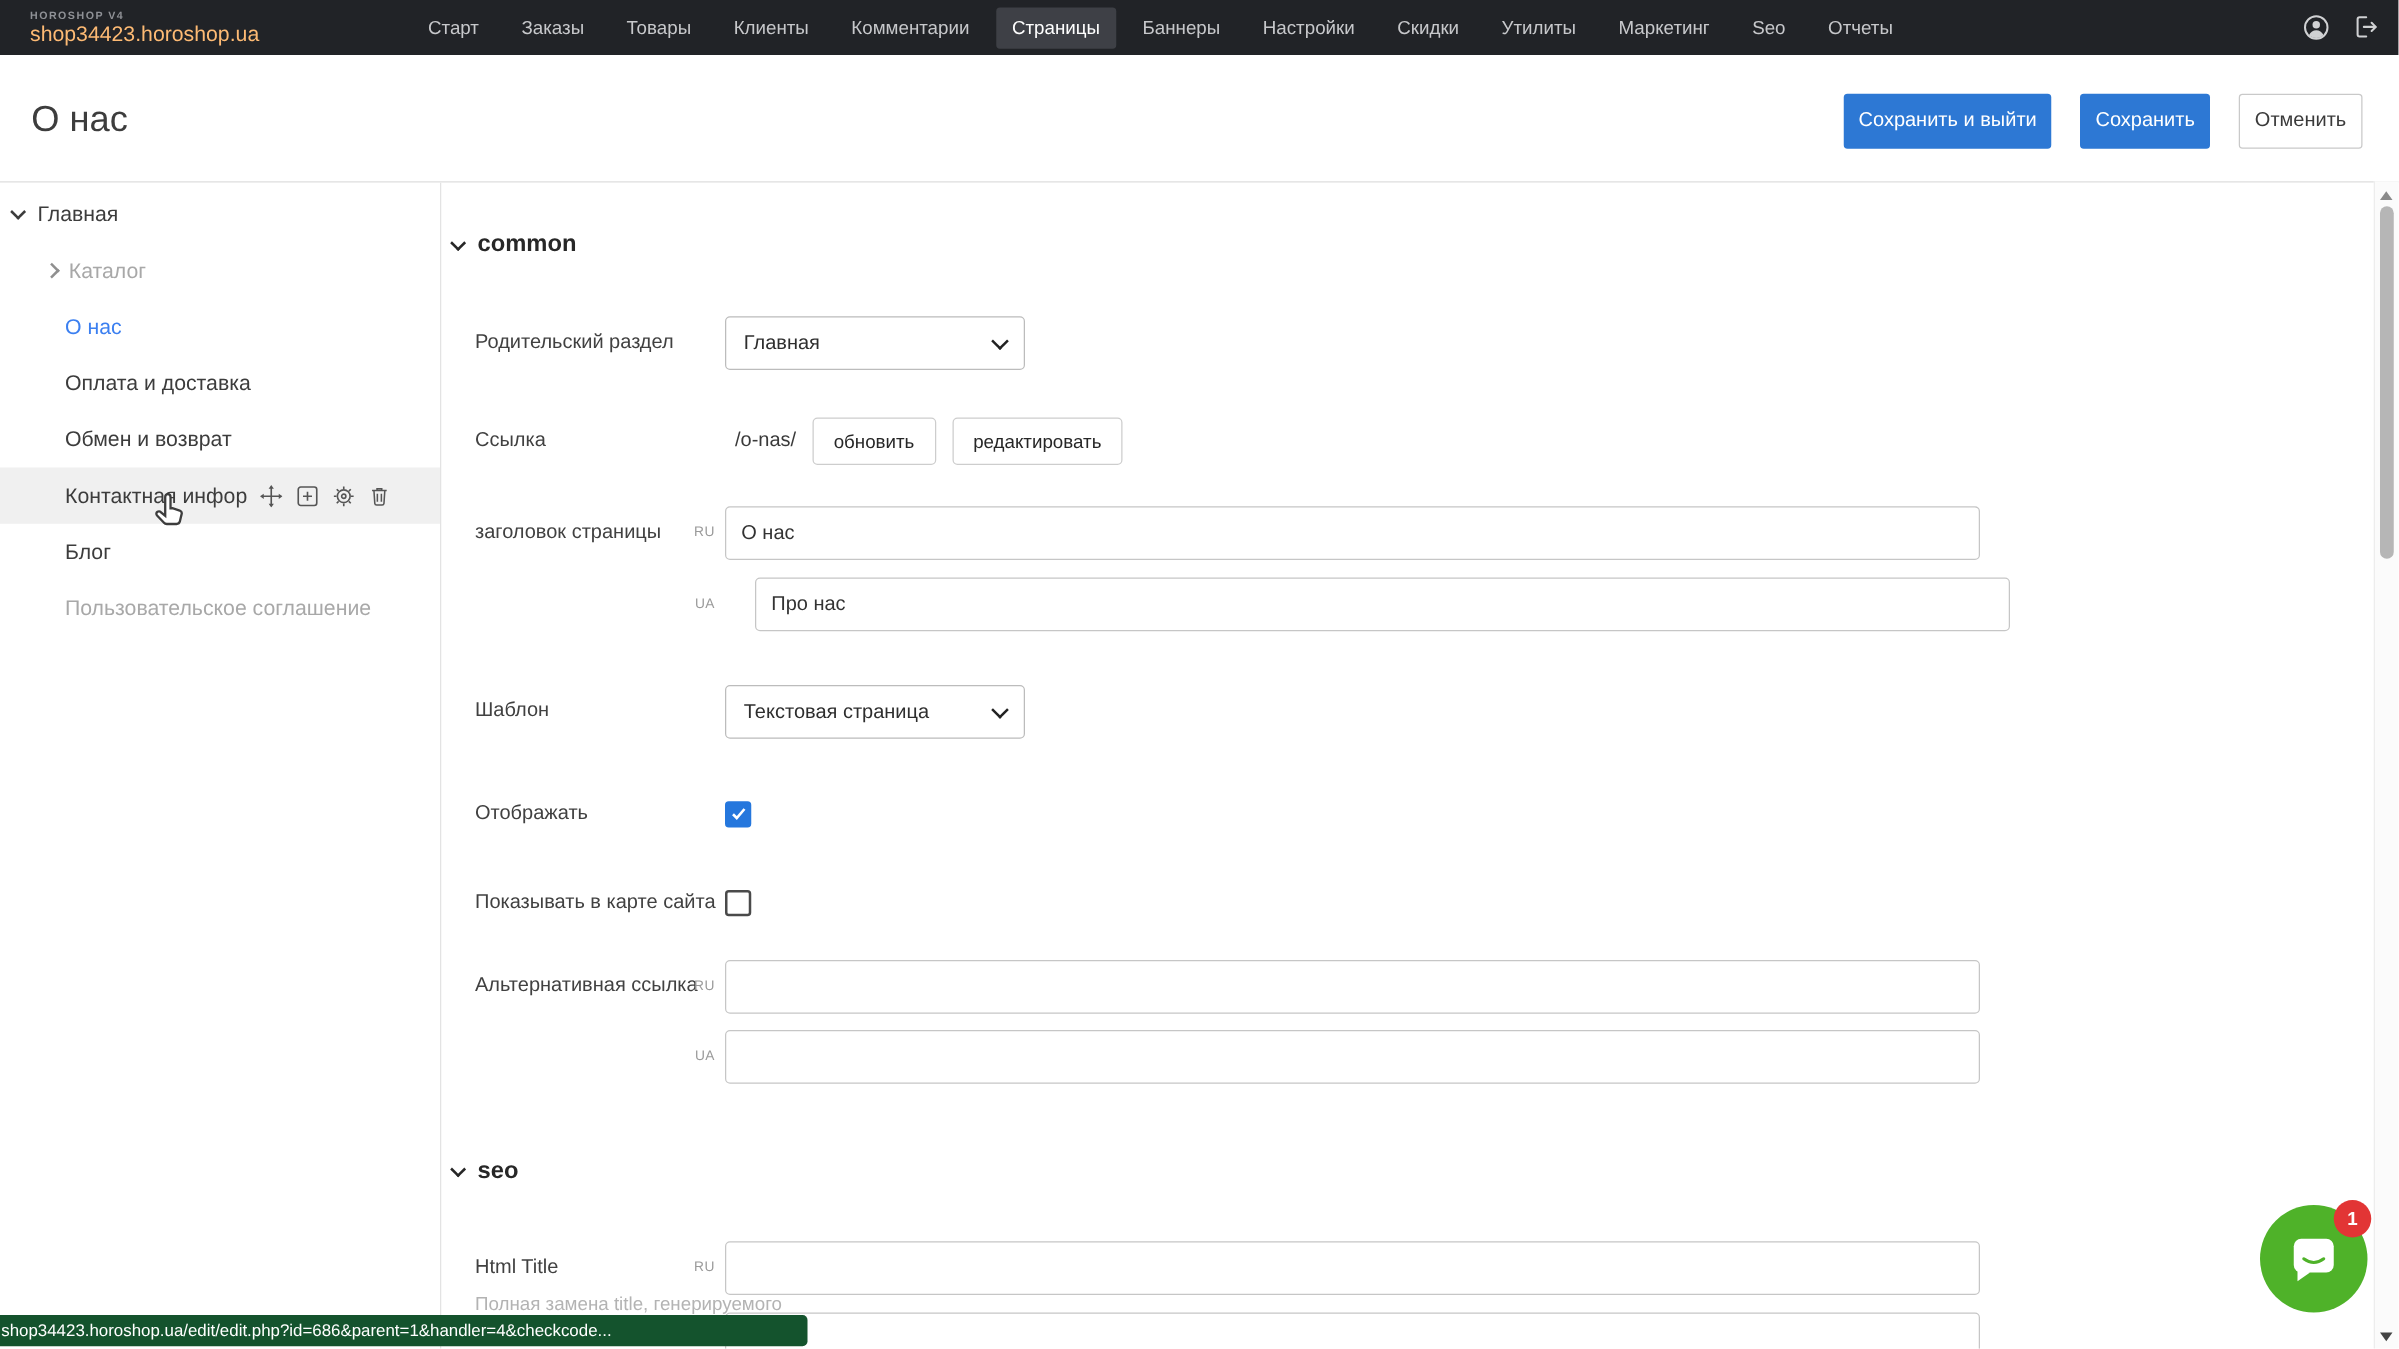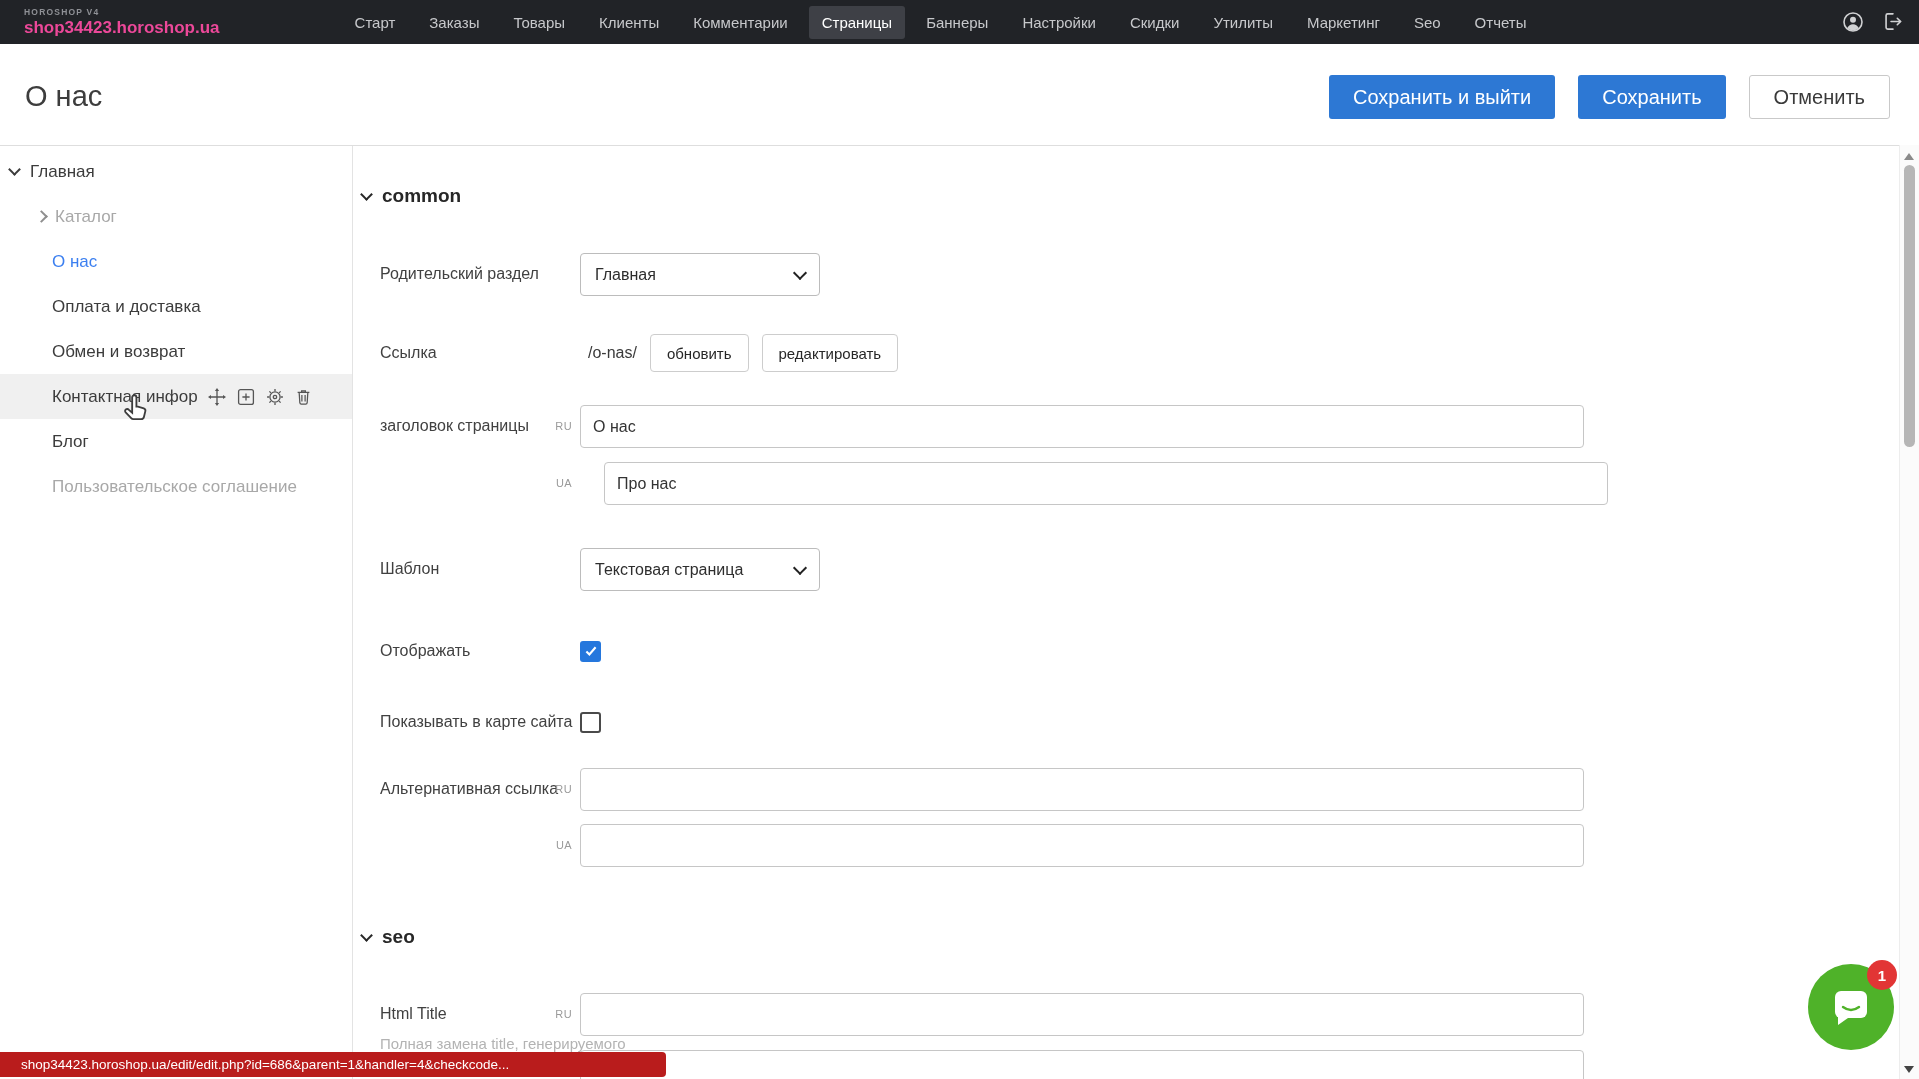--- a/index.html
+++ b/index.html
@@ -2,32 +2,32 @@
 <html><head>
 <meta charset="utf-8">
 <style>
   html,body{margin:0;padding:0;background:#fff;font-family:"Liberation Sans",sans-serif;}
   #screen{position:relative;width:1919px;height:1079px;overflow:hidden;background:#fff;}
 
   
   .topbar{position:absolute;left:0;top:0;width:100%;height:44px;background:#212327;display:flex;align-items:center;z-index:30;}
   .brand{margin-left:24px;line-height:1;cursor:pointer;}
   .brand-small{font-size:8.5px;color:#8f9196;letter-spacing:1.2px;font-weight:bold;margin-bottom:2px;}
-  .brand-name{font-size:17px;color:#ec4899;font-weight:bold;}
+  .brand-name{font-size:17px;color:#fdba74;font-weight:normal;}
   .menu{display:flex;align-items:center;margin-left:122px;gap:8px;}
   .menu-item{font-size:15px;color:#c7c8cb;padding:8px 13px;border-radius:3px;cursor:pointer;white-space:nowrap;}
   .menu-item.active{background:#3e4046;color:#fff;}
   .top-icons{margin-left:auto;margin-right:14px;display:flex;align-items:center;gap:16px;}
   .top-icon{width:24px;height:24px;cursor:pointer;}
 
   
   .page-header{position:absolute;left:0;top:44px;width:100%;height:101px;background:#fff;border-bottom:1px solid #dedede;z-index:5;}
   .page-title{position:absolute;left:25px;top:36px;margin:0;font-size:29px;font-weight:normal;color:#3d3d3d;}
   .header-buttons{position:absolute;right:29px;top:31px;display:flex;gap:23px;}
-  .btn{height:44px;border-radius:3px;font-size:20px;font-family:"Liberation Sans",sans-serif;border:none;cursor:pointer;padding:0 24px;}
+  .btn{height:44px;border-radius:3px;font-size:16px;font-family:"Liberation Sans",sans-serif;border:none;cursor:pointer;padding:0 12px;}
   .btn-blue{background:#2d78d4;color:#fff;}
   .btn-white{background:#fff;color:#3a3a3a;border:1px solid #c9c9c9;}
 
   
   .sidebar{position:absolute;left:0;top:146px;width:352px;bottom:0;background:#fff;border-right:1px solid #e3e3e3;z-index:4;}
   .tree-row{position:relative;height:45px;display:flex;align-items:center;font-size:17px;color:#3c3c3c;cursor:pointer;}
   .tree-row:first-child{margin-top:3px;}
   .tree-row.muted{color:#a8a8a8;}
   .tree-row.selected{color:#3b7ff0;}
   .tree-row.hovered{background:#f0f0f0;}
@@ -60,21 +60,21 @@
   .checkbox.unchecked{background:#fff;border:2px solid #4a4a4a;}
   .checkbox svg{display:block;margin:3px auto 0;}
 
   
   .scrollbar{position:absolute;right:0;top:145px;width:19px;bottom:0;background:#fbfbfb;border-left:1px solid #ededed;z-index:20;}
   .sb-up{position:absolute;top:8px;left:4px;width:0;height:0;border-left:5.5px solid transparent;border-right:5.5px solid transparent;border-bottom:7px solid #8a8a8a;}
   .sb-thumb{position:absolute;top:20px;left:3.5px;width:11px;height:282px;background:#b6b6b6;border-radius:6px;}
   .sb-down{position:absolute;bottom:6px;left:4px;width:0;height:0;border-left:5.5px solid transparent;border-right:5.5px solid transparent;border-top:7px solid #444;}
 
   
-  .status-bar{position:absolute;left:0;top:1052px;width:645px;height:25px;background:#b91c1c;color:#fff;font-size:13.5px;display:flex;align-items:center;padding-left:21px;border-radius:0 4px 4px 0;z-index:40;white-space:nowrap;overflow:hidden;}
+  .status-bar{position:absolute;left:0;top:1052px;width:645px;height:25px;background:#14532d;color:#fff;font-size:13.5px;display:flex;align-items:center;padding-left:1px;border-radius:0 4px 4px 0;z-index:40;white-space:nowrap;overflow:hidden;}
 
   
   .chat-btn{position:absolute;left:1808px;top:964px;width:86px;height:86px;border-radius:50%;background:#4fb229;z-index:50;cursor:pointer;}
   .chat-btn svg{position:absolute;left:19px;top:21px;}
   .chat-badge{position:absolute;left:59px;top:-4px;width:30px;height:30px;border-radius:50%;background:#e23535;color:#fff;font-size:15px;font-weight:bold;display:flex;align-items:center;justify-content:center;}
 </style>
 </head>
 <body>
 
 <div id="screen">

